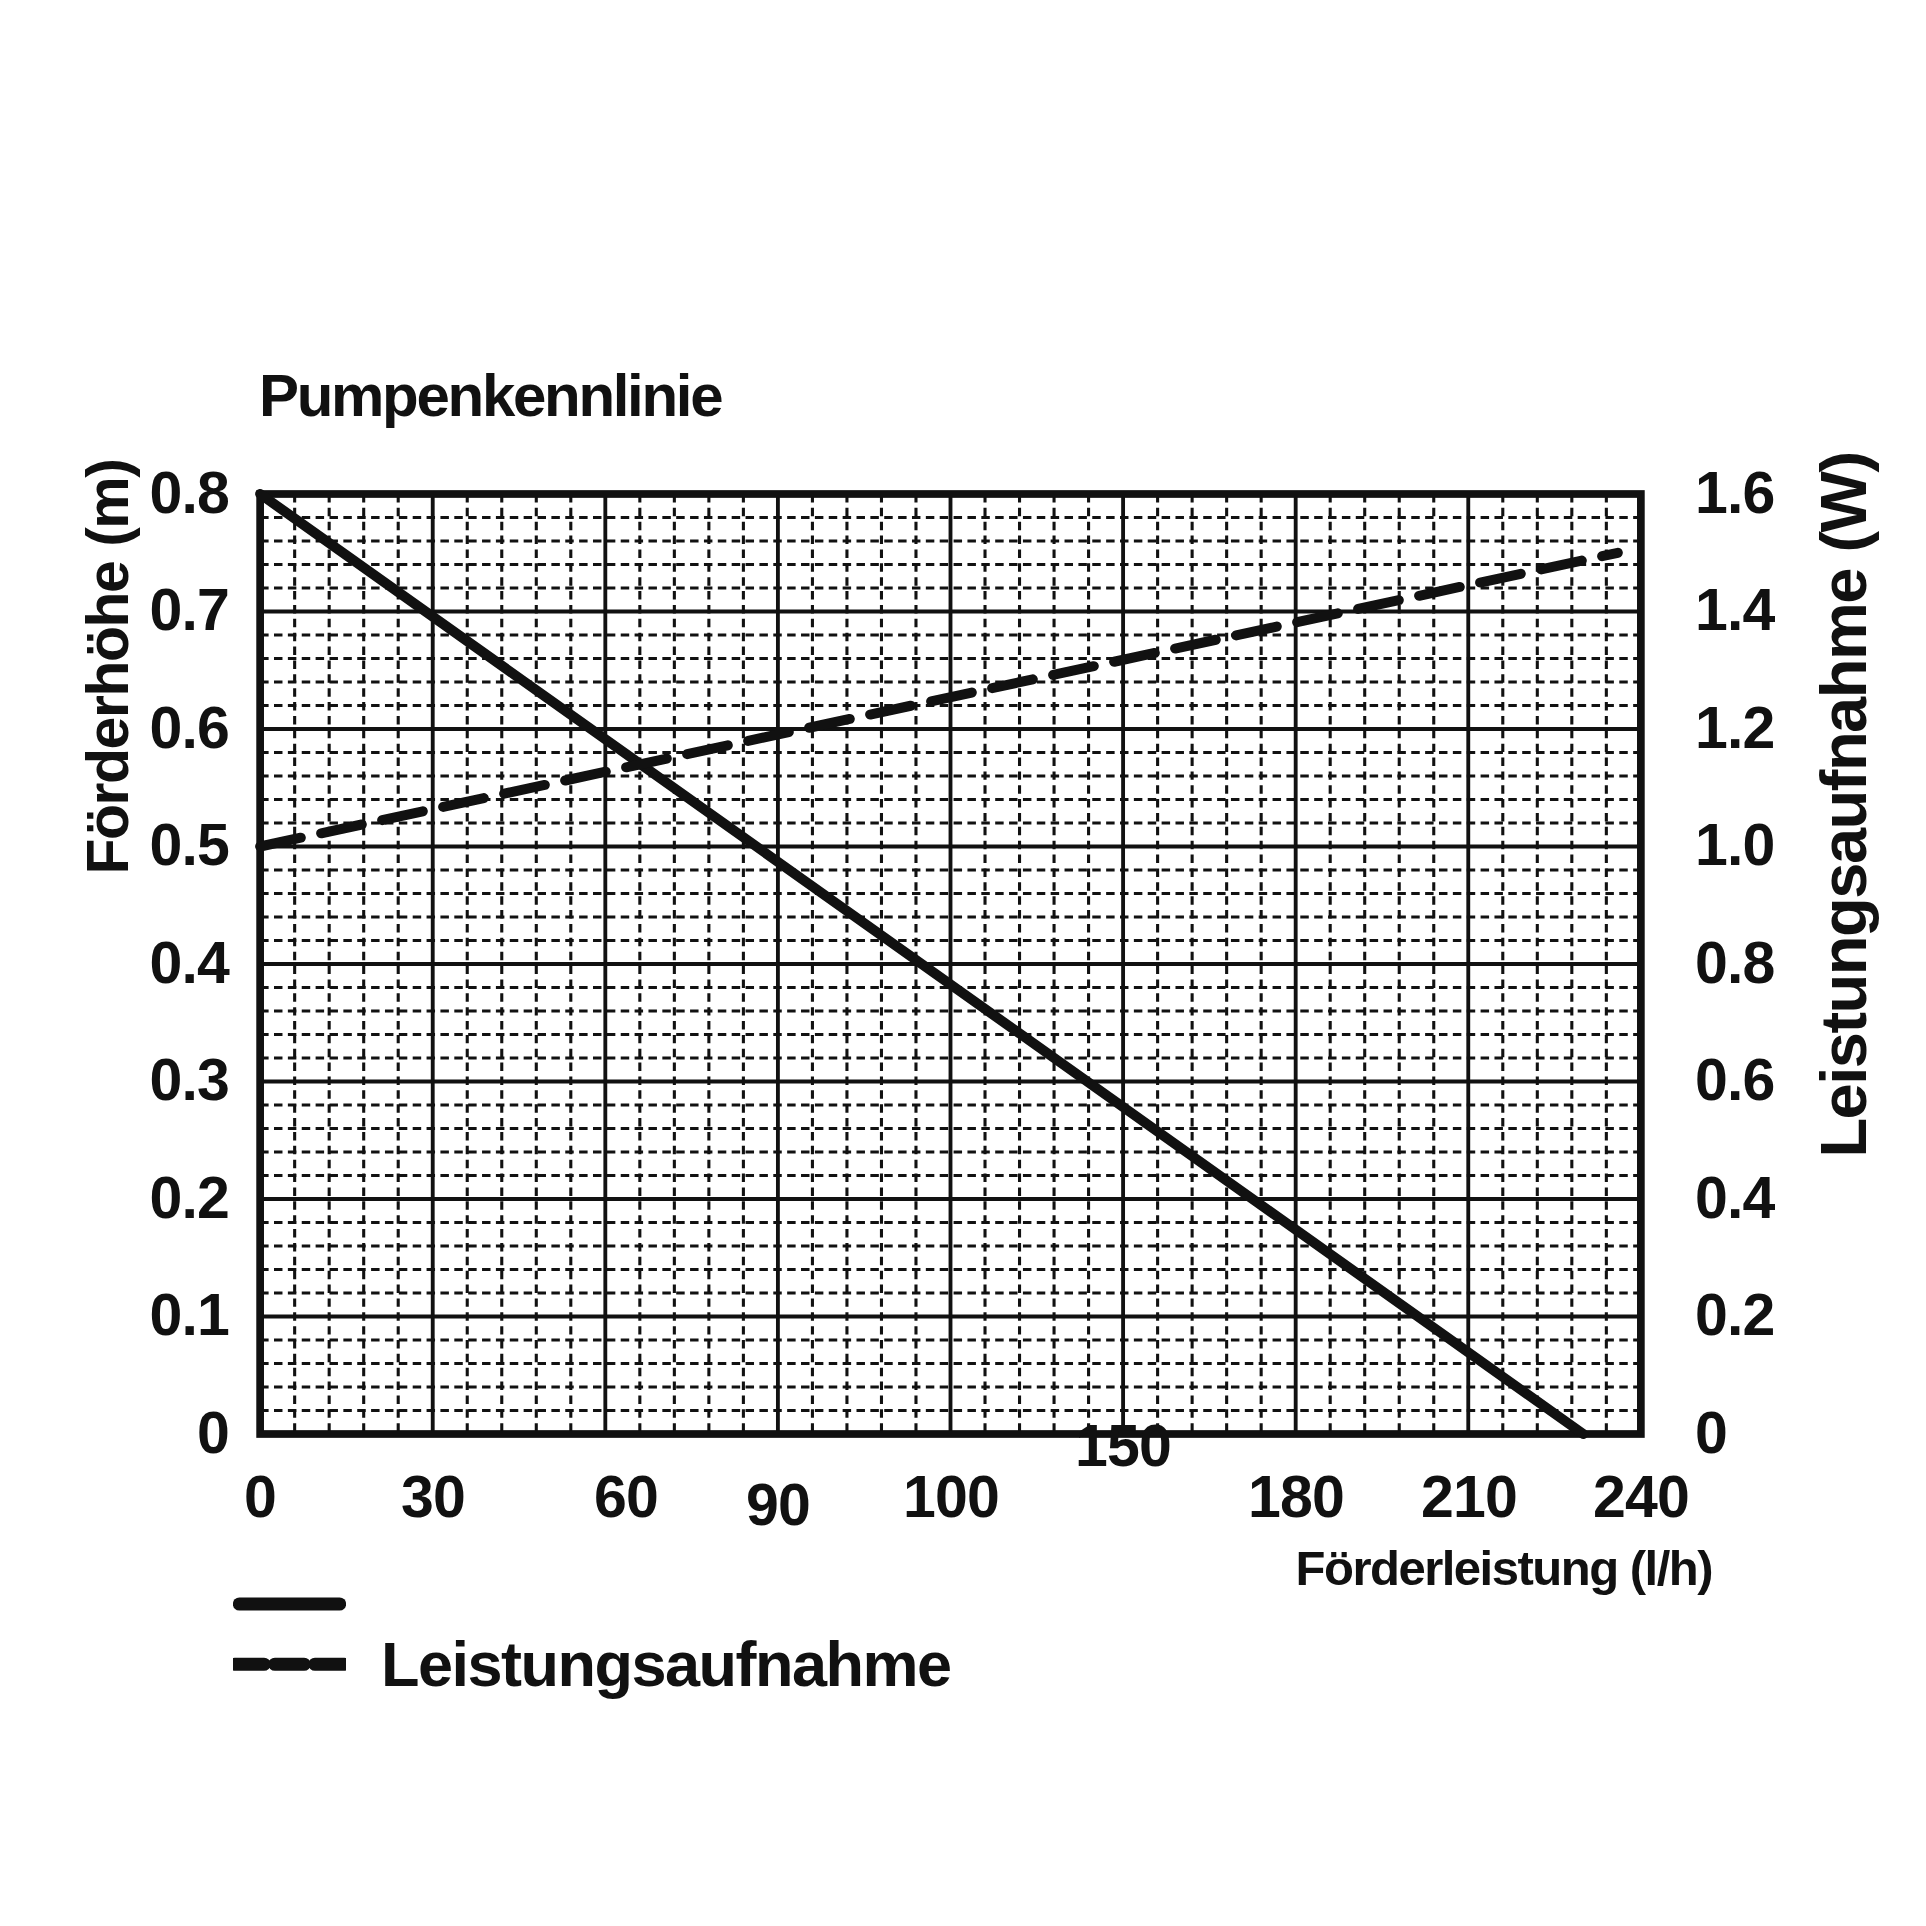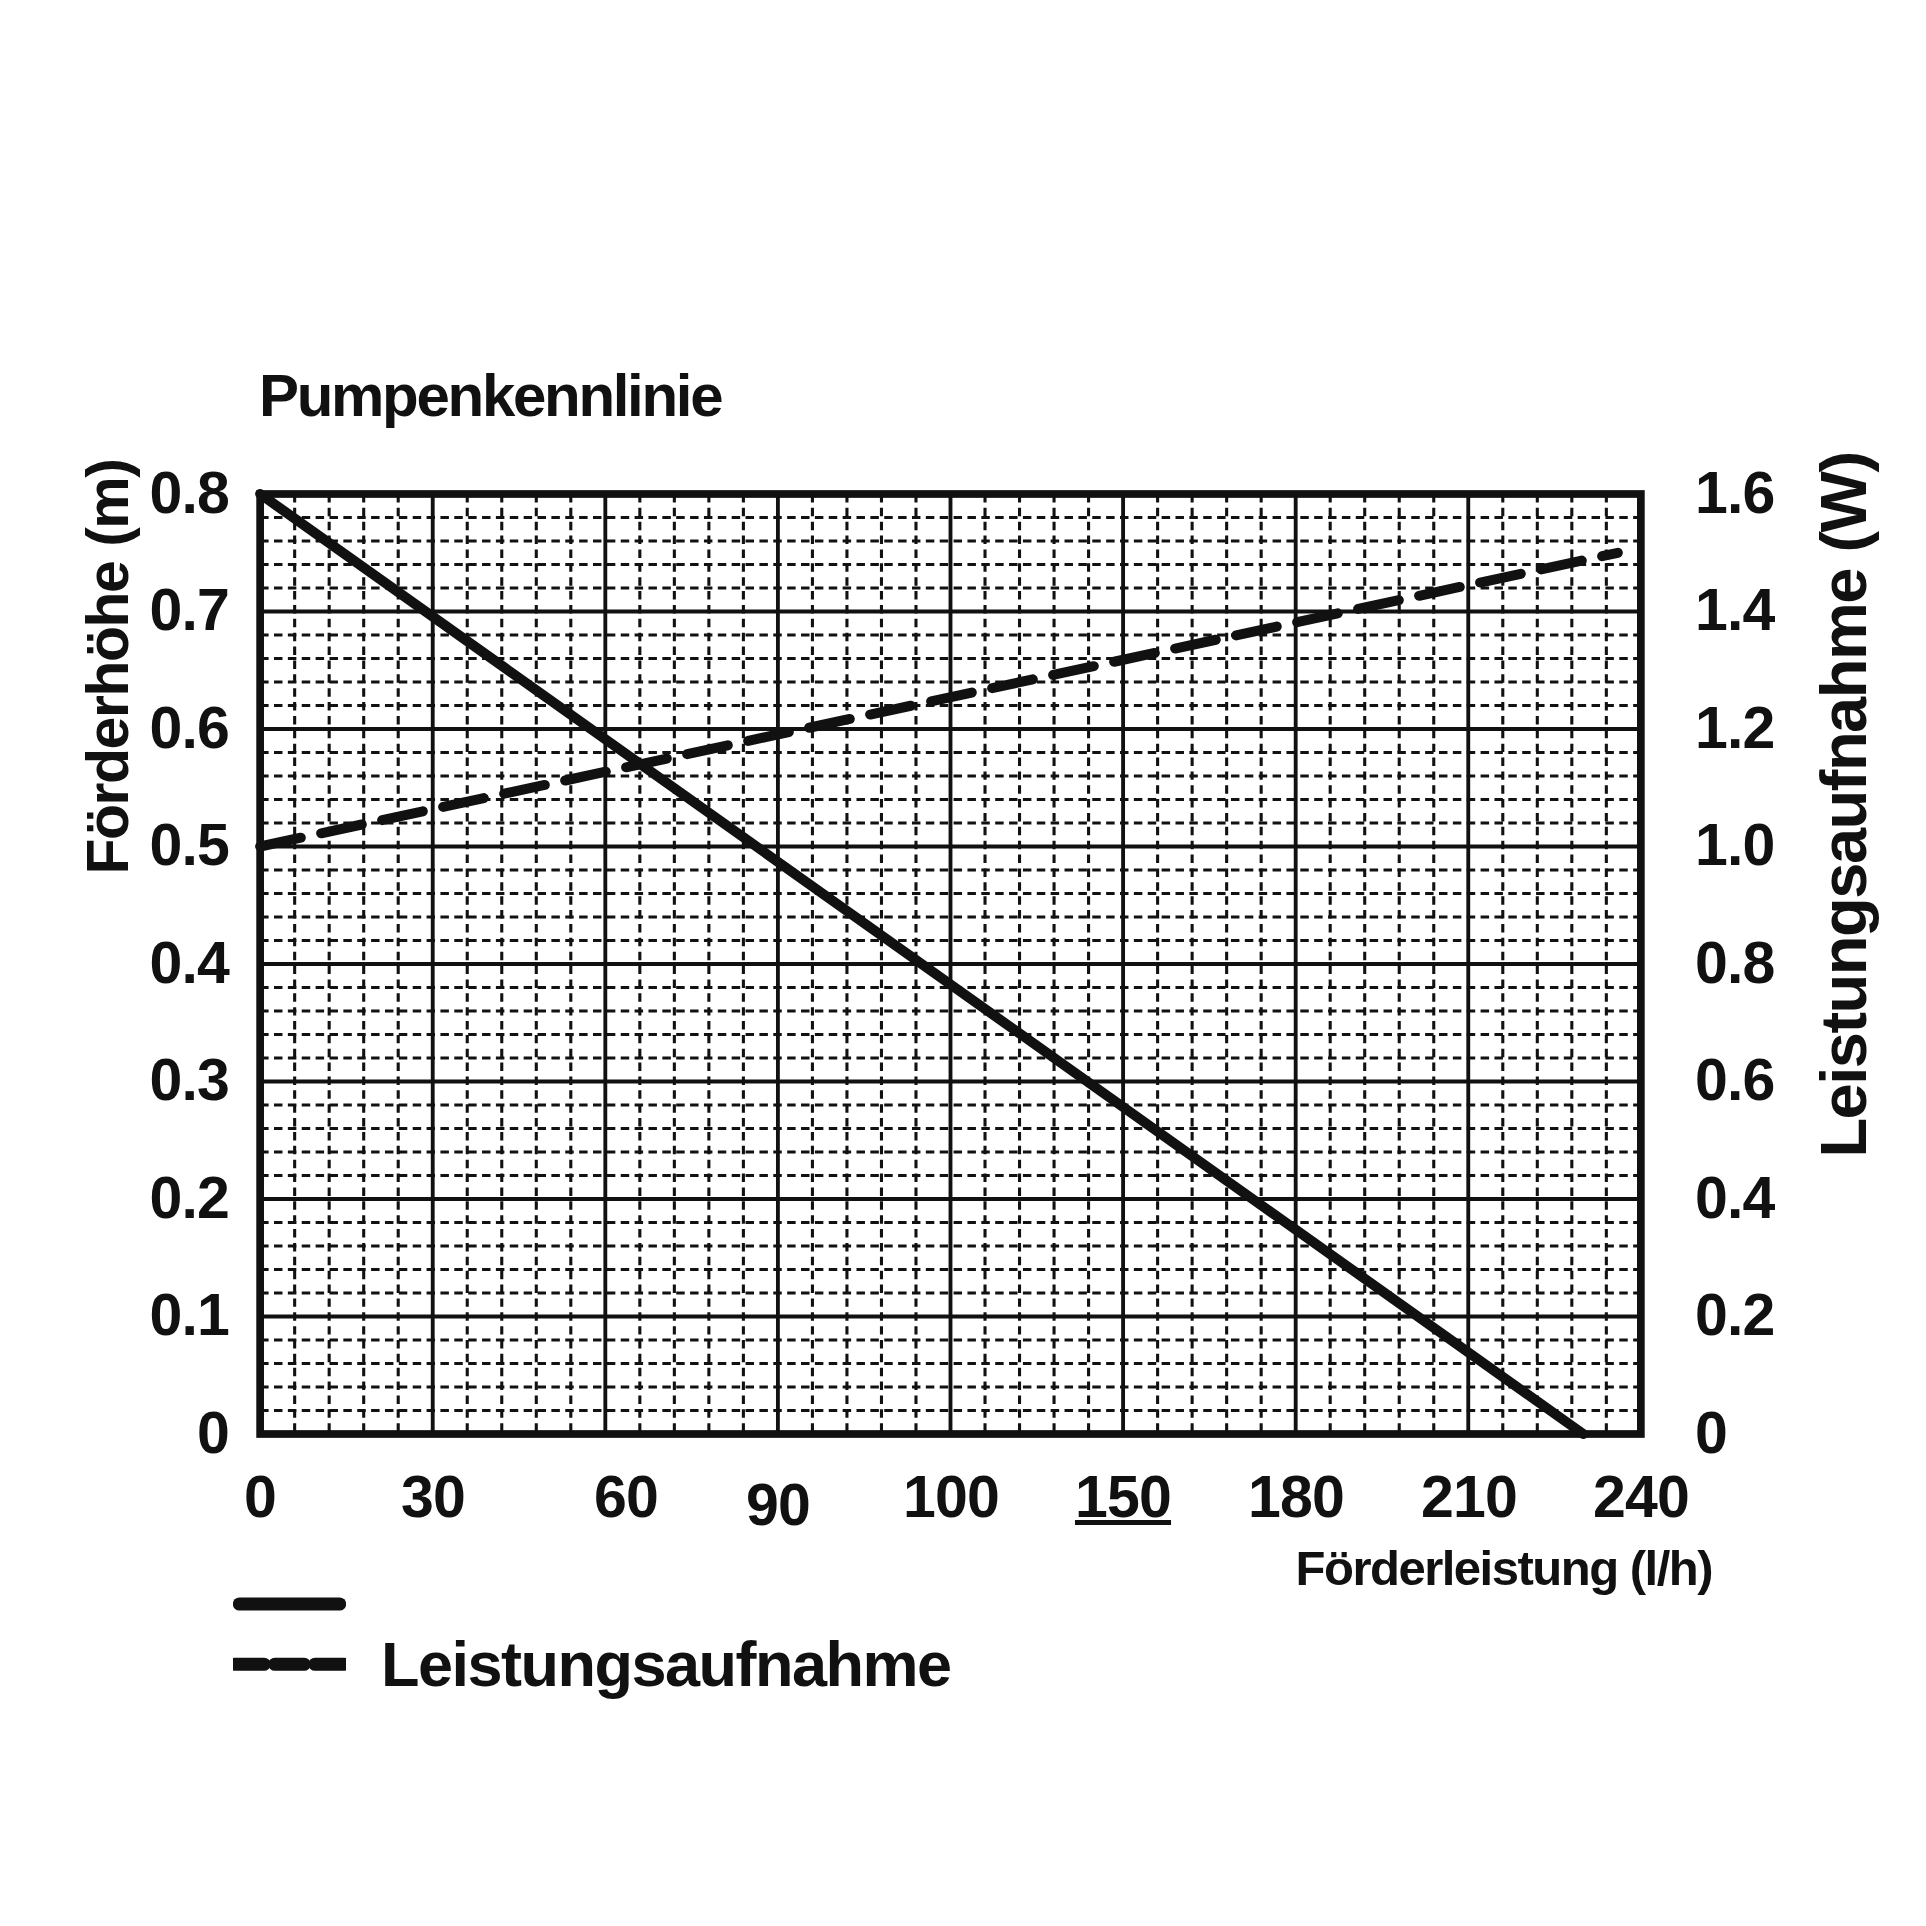--- a/index.html
+++ b/index.html
@@ -190,21 +190,21 @@
     <polyline points="0.0,0.0 1717.3,1220.0" fill="none" stroke="#111111" stroke-width="13" stroke-linecap="round"></polyline>
     <polyline points="0.0,457.5 1762.1,76.3" fill="none" stroke="#111111" stroke-width="13" stroke-linecap="round" stroke-dasharray="54 27"></polyline>
   </svg>
 
 <div id="ticks-layer">
     <div class="tick-label tick-x" style="left: 260px; top: 1463px;">0</div>
     <div class="tick-label tick-x" style="left: 433px; top: 1463px;">30</div>
     <div class="tick-label tick-x" style="left: 626px; top: 1463px;">60</div>
     <div class="tick-label tick-x" style="left: 778px; top: 1463px; margin-top: 8px;">90</div>
     <div class="tick-label tick-x" style="left: 951px; top: 1463px;">100</div>
-    <div class="tick-label tick-x" style="left: 1123px; top: 1463px; text-decoration: underline;">150</div>
+    <div class="tick-label tick-x" style="left: 1123px; top: 1412px;">150</div>
     <div class="tick-label tick-x" style="left: 1296px; top: 1463px;">180</div>
     <div class="tick-label tick-x" style="left: 1469px; top: 1463px;">210</div>
     <div class="tick-label tick-x" style="left: 1641px; top: 1463px;">240</div>
     <div class="tick-label tick-y-left" style="left: 59px; top: 494px;">0.8</div>
     <div class="tick-label tick-y-left" style="left: 59px; top: 611px;">0.7</div>
     <div class="tick-label tick-y-left" style="left: 59px; top: 729px;">0.6</div>
     <div class="tick-label tick-y-left" style="left: 59px; top: 846px;">0.5</div>
     <div class="tick-label tick-y-left" style="left: 59px; top: 964px;">0.4</div>
     <div class="tick-label tick-y-left" style="left: 59px; top: 1081px; text-align: right;">0.3</div>
     <div class="tick-label tick-y-left" style="left: 59px; top: 1199px;">0.2</div>

